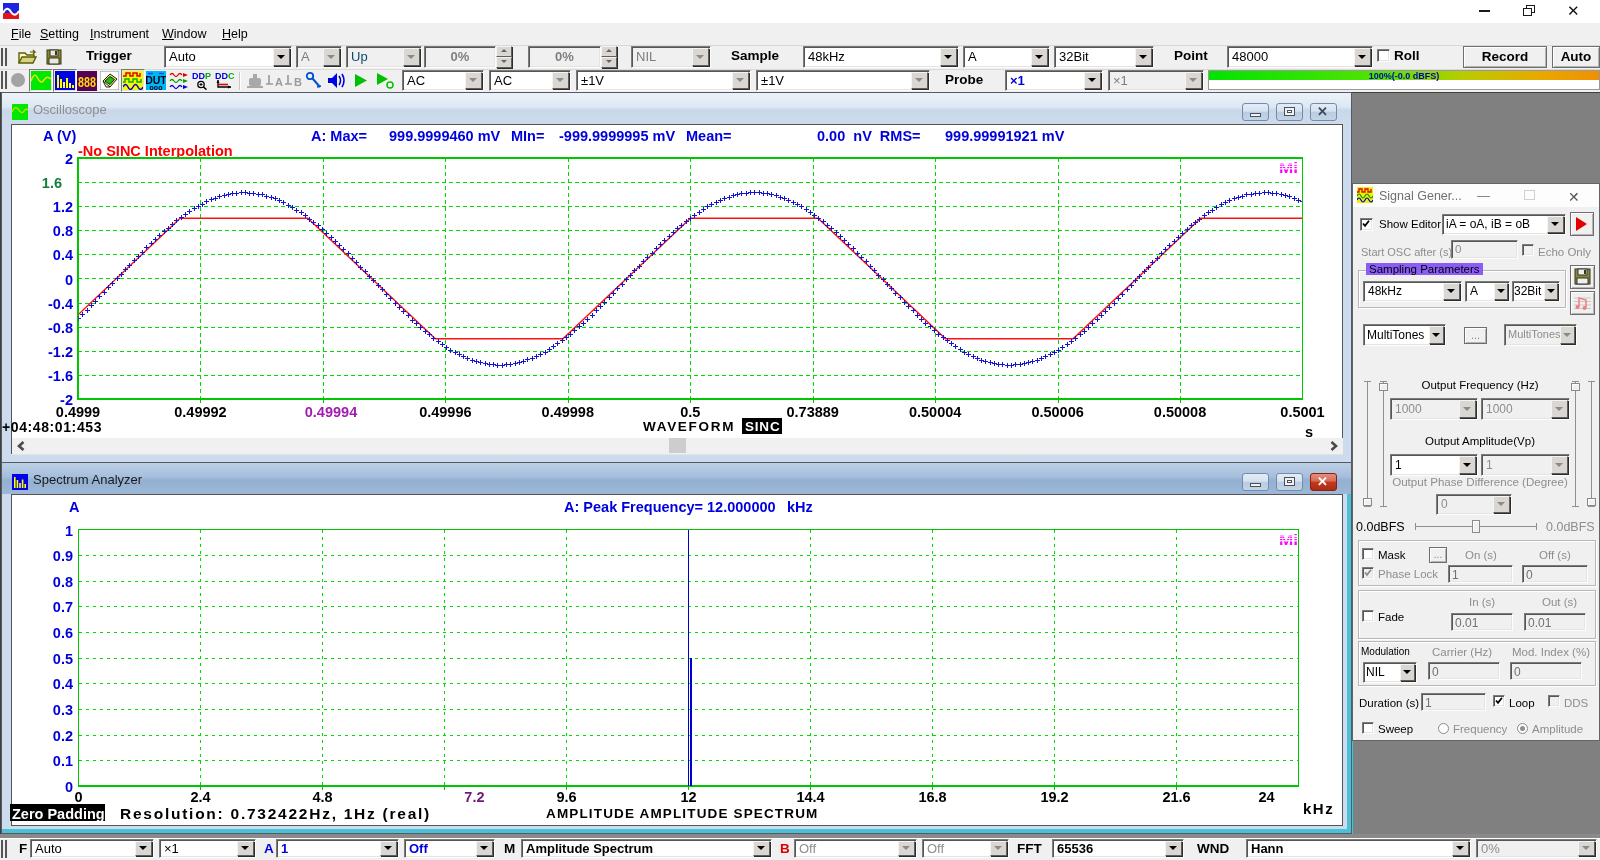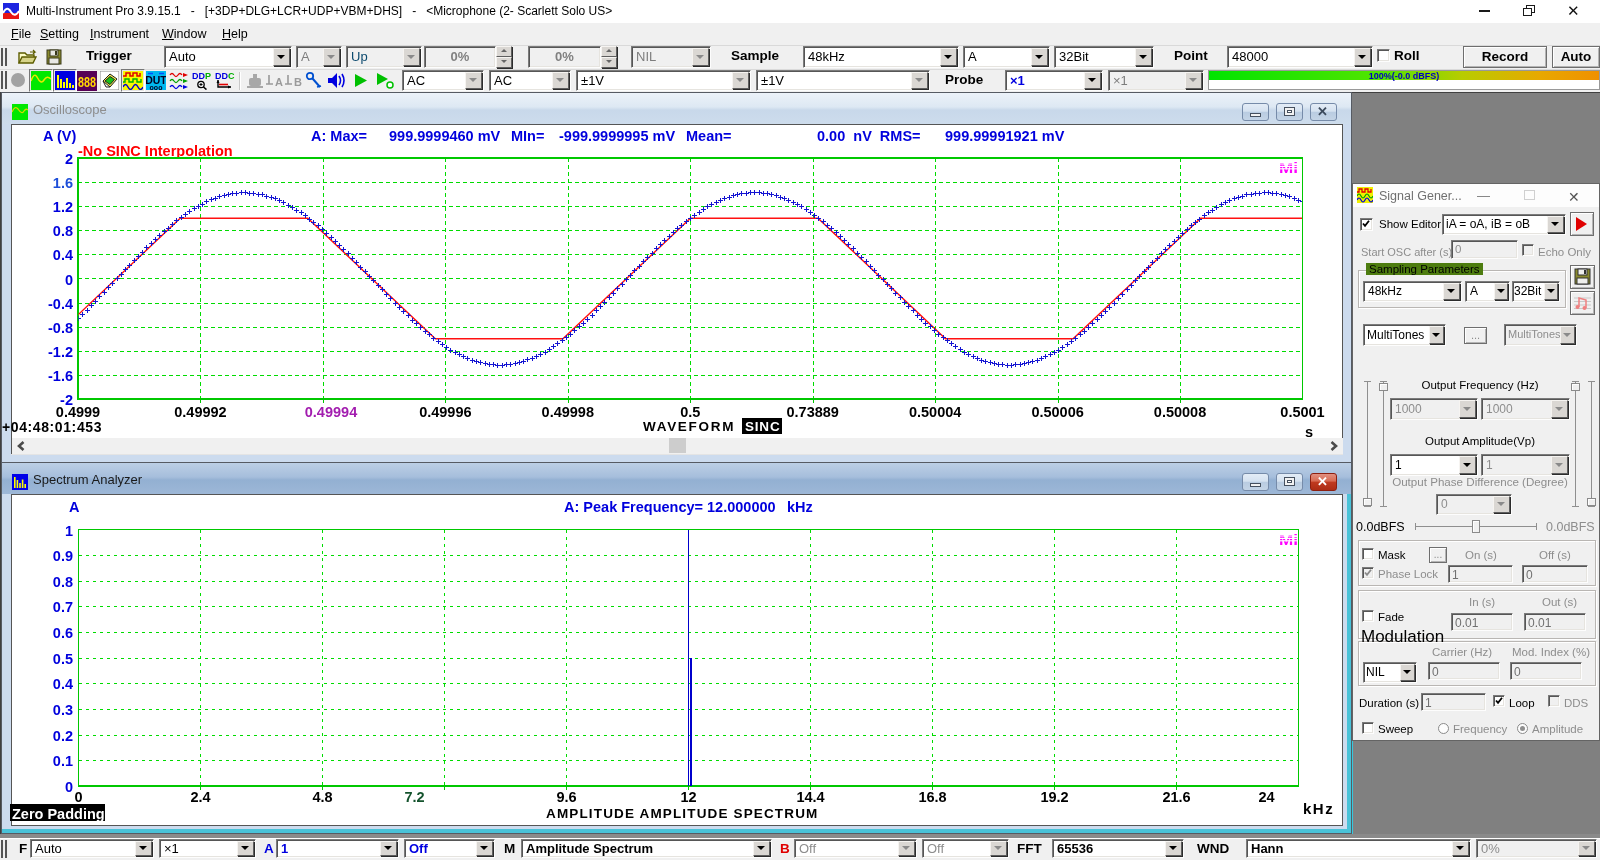--- a/index.html
+++ b/index.html
@@ -12,21 +12,20 @@
 </head><body>
 <div id="app">
 <div style="left:0;top:92px;width:1600px;height:746px;background:#808080;border-top:1px solid #404040;border-left:1px solid #404040"></div>
 <div style="left:0px;top:0px;width:1600px;height:23px;background:#ffffff"></div>
 <span style="left:3px;top:3px;width:16px;height:16px">
 <svg width="16" height="16">
         <rect x="0" y="0" width="16" height="10" fill="#1d24e0"></rect>
         <rect x="0" y="10" width="16" height="6" fill="#e81414"></rect>
         <path d="M0 10 Q4 2 8 9 Q12 15 16 8" stroke="#fff" stroke-width="2" fill="none"></path>
       </svg></span>
-<span style="left:26px;top:4px;white-space:pre;font-size:12px;color:#000">Multi-Instrument Pro 3.9.15.1&nbsp;&nbsp;&nbsp;-&nbsp;&nbsp;&nbsp;[+3DP+DLG+LCR+UDP+VBM+DHS]&nbsp;&nbsp;&nbsp;-&nbsp;&nbsp;&nbsp;&lt;Microphone (2- Scarlett Solo US&gt;</span>
 <div style="left:1479px;top:10px;width:11px;height:1.5px;background:#1a1a1a"></div>
 <div style="left:1526px;top:5px;width:9px;height:8px;border:1.5px solid #1a1a1a"></div>
 <div style="left:1523px;top:8px;width:9px;height:8px;border:1.5px solid #1a1a1a;background:#fff"></div>
 <span style="left:1567px;top:2px;width:16px;height:14px;font:15px 'Liberation Sans';color:#111">✕</span>
 <div style="left:0px;top:23px;width:1600px;height:22px;background:#f0f0f0"></div>
 <span style="left:11px;top:27px;white-space:pre;font-size:12.5px;color:#000"><u>F</u>ile</span>
 <span style="left:40px;top:27px;white-space:pre;font-size:12.5px;color:#000"><u>S</u>etting</span>
 <span style="left:90px;top:27px;white-space:pre;font-size:12.5px;color:#000"><u>I</u>nstrument</span>
 <span style="left:162px;top:27px;white-space:pre;font-size:12.5px;color:#000"><u>W</u>indow</span>
 <span style="left:222px;top:27px;white-space:pre;font-size:12.5px;color:#000"><u>H</u>elp</span>
@@ -273,21 +272,21 @@
       <path d="M935.5 251.0 v3.5" stroke="#00c800" stroke-width="1.3" shape-rendering="crispEdges"></path>
       <path d="M1058.5 251.0 v3.5" stroke="#00c800" stroke-width="1.3" shape-rendering="crispEdges"></path>
       <path d="M1180.5 251.0 v3.5" stroke="#00c800" stroke-width="1.3" shape-rendering="crispEdges"></path>
       <clipPath id="pc">
         <rect x="78.5" y="10.0" width="1223.5" height="241.0"></rect>
       </clipPath>
       <path d="M-1350.4 70.2 L-1222.8 70.2 L-1095.3 190.8 L-967.7 190.8 L-840.2 70.2 L-712.6 70.2 L-585.1 190.8 L-457.5 190.8 L-330.0 70.2 L-202.4 70.2 L-74.9 190.8 L52.7 190.8 L180.2 70.2 L307.8 70.2 L435.3 190.8 L562.9 190.8 L690.4 70.2 L818.0 70.2 L945.5 190.8 L1073.1 190.8 L1200.6 70.2 L1328.2 70.2 L1455.7 190.8 L1583.3 190.8 L1710.8 70.2 L1838.4 70.2 L1966.0 190.8 L2093.5 190.8" stroke="#ff1010" stroke-width="1.4" fill="none" clip-path="url(#pc)"></path>
       <path d="M76.0 170.5h5M78.5 168.0v5M80.0 166.5h5M82.5 164.0v5M85.0 162.5h5M87.5 160.0v5M89.0 157.5h5M91.5 155.0v5M93.0 153.5h5M95.5 151.0v5M97.0 148.5h5M99.5 146.0v5M102.0 144.5h5M104.5 142.0v5M106.0 139.5h5M108.5 137.0v5M110.0 135.5h5M112.5 133.0v5M115.0 130.5h5M117.5 128.0v5M119.0 126.5h5M121.5 124.0v5M123.0 121.5h5M125.5 119.0v5M127.0 117.5h5M129.5 115.0v5M132.0 112.5h5M134.5 110.0v5M136.0 108.5h5M138.5 106.0v5M140.0 104.5h5M142.5 102.0v5M144.0 99.5h5M146.5 97.0v5M149.0 95.5h5M151.5 93.0v5M153.0 91.5h5M155.5 89.0v5M157.0 87.5h5M159.5 85.0v5M162.0 83.5h5M164.5 81.0v5M166.0 80.5h5M168.5 78.0v5M170.0 76.5h5M172.5 74.0v5M174.0 72.5h5M176.5 70.0v5M179.0 69.5h5M181.5 67.0v5M183.0 66.5h5M185.5 64.0v5M187.0 63.5h5M189.5 61.0v5M192.0 60.5h5M194.5 58.0v5M196.0 58.5h5M198.5 56.0v5M200.0 56.5h5M202.5 54.0v5M204.0 53.5h5M206.5 51.0v5M209.0 51.5h5M211.5 49.0v5M213.0 50.5h5M215.5 48.0v5M217.0 48.5h5M219.5 46.0v5M222.0 47.5h5M224.5 45.0v5M226.0 46.5h5M228.5 44.0v5M230.0 45.5h5M232.5 43.0v5M234.0 45.5h5M236.5 43.0v5M239.0 44.5h5M241.5 42.0v5M243.0 44.5h5M245.5 42.0v5M247.0 45.5h5M249.5 43.0v5M251.0 45.5h5M253.5 43.0v5M256.0 46.5h5M258.5 44.0v5M260.0 46.5h5M262.5 44.0v5M264.0 48.5h5M266.5 46.0v5M269.0 49.5h5M271.5 47.0v5M273.0 50.5h5M275.5 48.0v5M277.0 52.5h5M279.5 50.0v5M281.0 54.5h5M283.5 52.0v5M286.0 57.5h5M288.5 55.0v5M290.0 59.5h5M292.5 57.0v5M294.0 62.5h5M296.5 60.0v5M299.0 64.5h5M301.5 62.0v5M303.0 67.5h5M305.5 65.0v5M307.0 71.5h5M309.5 69.0v5M311.0 74.5h5M313.5 72.0v5M316.0 77.5h5M318.5 75.0v5M320.0 81.5h5M322.5 79.0v5M324.0 85.5h5M326.5 83.0v5M329.0 89.5h5M331.5 87.0v5M333.0 93.5h5M335.5 91.0v5M337.0 97.5h5M339.5 95.0v5M341.0 101.5h5M343.5 99.0v5M346.0 105.5h5M348.5 103.0v5M350.0 110.5h5M352.5 108.0v5M354.0 114.5h5M356.5 112.0v5M358.0 119.5h5M360.5 117.0v5M363.0 123.5h5M365.5 121.0v5M367.0 128.5h5M369.5 126.0v5M371.0 132.5h5M373.5 130.0v5M376.0 137.5h5M378.5 135.0v5M380.0 141.5h5M382.5 139.0v5M384.0 146.5h5M386.5 144.0v5M388.0 150.5h5M390.5 148.0v5M393.0 155.5h5M395.5 153.0v5M397.0 159.5h5M399.5 157.0v5M401.0 163.5h5M403.5 161.0v5M406.0 167.5h5M408.5 165.0v5M410.0 172.5h5M412.5 170.0v5M414.0 175.5h5M416.5 173.0v5M418.0 179.5h5M420.5 177.0v5M423.0 183.5h5M425.5 181.0v5M427.0 186.5h5M429.5 184.0v5M431.0 190.5h5M433.5 188.0v5M436.0 193.5h5M438.5 191.0v5M440.0 196.5h5M442.5 194.0v5M444.0 199.5h5M446.5 197.0v5M448.0 202.5h5M450.5 200.0v5M453.0 204.5h5M455.5 202.0v5M457.0 206.5h5M459.5 204.0v5M461.0 208.5h5M463.5 206.0v5M465.0 210.5h5M467.5 208.0v5M470.0 212.5h5M472.5 210.0v5M474.0 213.5h5M476.5 211.0v5M478.0 214.5h5M480.5 212.0v5M483.0 215.5h5M485.5 213.0v5M487.0 216.5h5M489.5 214.0v5M491.0 216.5h5M493.5 214.0v5M495.0 217.5h5M497.5 215.0v5M500.0 217.5h5M502.5 215.0v5M504.0 216.5h5M506.5 214.0v5M508.0 216.5h5M510.5 214.0v5M513.0 215.5h5M515.5 213.0v5M517.0 214.5h5M519.5 212.0v5M521.0 213.5h5M523.5 211.0v5M525.0 211.5h5M527.5 209.0v5M530.0 210.5h5M532.5 208.0v5M534.0 208.5h5M536.5 206.0v5M538.0 206.5h5M540.5 204.0v5M543.0 204.5h5M545.5 202.0v5M547.0 201.5h5M549.5 199.0v5M551.0 198.5h5M553.5 196.0v5M555.0 195.5h5M557.5 193.0v5M560.0 192.5h5M562.5 190.0v5M564.0 189.5h5M566.5 187.0v5M568.0 186.5h5M570.5 184.0v5M572.0 182.5h5M574.5 180.0v5M577.0 178.5h5M579.5 176.0v5M581.0 175.5h5M583.5 173.0v5M585.0 171.5h5M587.5 169.0v5M590.0 167.5h5M592.5 165.0v5M594.0 162.5h5M596.5 160.0v5M598.0 158.5h5M600.5 156.0v5M602.0 154.5h5M604.5 152.0v5M607.0 149.5h5M609.5 147.0v5M611.0 145.5h5M613.5 143.0v5M615.0 140.5h5M617.5 138.0v5M620.0 136.5h5M622.5 134.0v5M624.0 131.5h5M626.5 129.0v5M628.0 127.5h5M630.5 125.0v5M632.0 122.5h5M634.5 120.0v5M637.0 118.5h5M639.5 116.0v5M641.0 113.5h5M643.5 111.0v5M645.0 109.5h5M647.5 107.0v5M650.0 105.5h5M652.5 103.0v5M654.0 100.5h5M656.5 98.0v5M658.0 96.5h5M660.5 94.0v5M662.0 92.5h5M664.5 90.0v5M667.0 88.5h5M669.5 86.0v5M671.0 84.5h5M673.5 82.0v5M675.0 80.5h5M677.5 78.0v5M679.0 77.5h5M681.5 75.0v5M684.0 73.5h5M686.5 71.0v5M688.0 70.5h5M690.5 68.0v5M692.0 67.5h5M694.5 65.0v5M697.0 64.5h5M699.5 62.0v5M701.0 61.5h5M703.5 59.0v5M705.0 58.5h5M707.5 56.0v5M709.0 56.5h5M711.5 54.0v5M714.0 54.5h5M716.5 52.0v5M718.0 52.5h5M720.5 50.0v5M722.0 50.5h5M724.5 48.0v5M727.0 49.5h5M729.5 47.0v5M731.0 47.5h5M733.5 45.0v5M735.0 46.5h5M737.5 44.0v5M739.0 45.5h5M741.5 43.0v5M744.0 45.5h5M746.5 43.0v5M748.0 44.5h5M750.5 42.0v5M752.0 44.5h5M754.5 42.0v5M757.0 44.5h5M759.5 42.0v5M761.0 45.5h5M763.5 43.0v5M765.0 45.5h5M767.5 43.0v5M769.0 46.5h5M771.5 44.0v5M774.0 47.5h5M776.5 45.0v5M778.0 49.5h5M780.5 47.0v5M782.0 50.5h5M784.5 48.0v5M786.0 52.5h5M788.5 50.0v5M791.0 54.5h5M793.5 52.0v5M795.0 56.5h5M797.5 54.0v5M799.0 58.5h5M801.5 56.0v5M804.0 61.5h5M806.5 59.0v5M808.0 64.5h5M810.5 62.0v5M812.0 67.5h5M814.5 65.0v5M816.0 70.5h5M818.5 68.0v5M821.0 73.5h5M823.5 71.0v5M825.0 77.5h5M827.5 75.0v5M829.0 80.5h5M831.5 78.0v5M834.0 84.5h5M836.5 82.0v5M838.0 88.5h5M840.5 86.0v5M842.0 92.5h5M844.5 90.0v5M846.0 96.5h5M848.5 94.0v5M851.0 100.5h5M853.5 98.0v5M855.0 105.5h5M857.5 103.0v5M859.0 109.5h5M861.5 107.0v5M864.0 113.5h5M866.5 111.0v5M868.0 118.5h5M870.5 116.0v5M872.0 122.5h5M874.5 120.0v5M876.0 127.5h5M878.5 125.0v5M881.0 131.5h5M883.5 129.0v5M885.0 136.5h5M887.5 134.0v5M889.0 140.5h5M891.5 138.0v5M893.0 145.5h5M895.5 143.0v5M898.0 149.5h5M900.5 147.0v5M902.0 154.5h5M904.5 152.0v5M906.0 158.5h5M908.5 156.0v5M911.0 162.5h5M913.5 160.0v5M915.0 167.5h5M917.5 165.0v5M919.0 171.5h5M921.5 169.0v5M923.0 175.5h5M925.5 173.0v5M928.0 178.5h5M930.5 176.0v5M932.0 182.5h5M934.5 180.0v5M936.0 186.5h5M938.5 184.0v5M941.0 189.5h5M943.5 187.0v5M945.0 192.5h5M947.5 190.0v5M949.0 195.5h5M951.5 193.0v5M953.0 198.5h5M955.5 196.0v5M958.0 201.5h5M960.5 199.0v5M962.0 204.5h5M964.5 202.0v5M966.0 206.5h5M968.5 204.0v5M971.0 208.5h5M973.5 206.0v5M975.0 210.5h5M977.5 208.0v5M979.0 212.5h5M981.5 210.0v5M983.0 213.5h5M985.5 211.0v5M988.0 214.5h5M990.5 212.0v5M992.0 215.5h5M994.5 213.0v5M996.0 216.5h5M998.5 214.0v5M1000.0 216.5h5M1002.5 214.0v5M1005.0 217.5h5M1007.5 215.0v5M1009.0 217.5h5M1011.5 215.0v5M1013.0 216.5h5M1015.5 214.0v5M1018.0 216.5h5M1020.5 214.0v5M1022.0 215.5h5M1024.5 213.0v5M1026.0 214.5h5M1028.5 212.0v5M1030.0 213.5h5M1032.5 211.0v5M1035.0 212.5h5M1037.5 210.0v5M1039.0 210.5h5M1041.5 208.0v5M1043.0 208.5h5M1045.5 206.0v5M1048.0 206.5h5M1050.5 204.0v5M1052.0 204.5h5M1054.5 202.0v5M1056.0 202.5h5M1058.5 200.0v5M1060.0 199.5h5M1062.5 197.0v5M1065.0 196.5h5M1067.5 194.0v5M1069.0 193.5h5M1071.5 191.0v5M1073.0 190.5h5M1075.5 188.0v5M1078.0 186.5h5M1080.5 184.0v5M1082.0 183.5h5M1084.5 181.0v5M1086.0 179.5h5M1088.5 177.0v5M1090.0 175.5h5M1092.5 173.0v5M1095.0 171.5h5M1097.5 169.0v5M1099.0 167.5h5M1101.5 165.0v5M1103.0 163.5h5M1105.5 161.0v5M1107.0 159.5h5M1109.5 157.0v5M1112.0 155.5h5M1114.5 153.0v5M1116.0 150.5h5M1118.5 148.0v5M1120.0 146.5h5M1122.5 144.0v5M1125.0 141.5h5M1127.5 139.0v5M1129.0 137.5h5M1131.5 135.0v5M1133.0 132.5h5M1135.5 130.0v5M1137.0 128.5h5M1139.5 126.0v5M1142.0 123.5h5M1144.5 121.0v5M1146.0 119.5h5M1148.5 117.0v5M1150.0 114.5h5M1152.5 112.0v5M1155.0 110.5h5M1157.5 108.0v5M1159.0 105.5h5M1161.5 103.0v5M1163.0 101.5h5M1165.5 99.0v5M1167.0 97.5h5M1169.5 95.0v5M1172.0 93.5h5M1174.5 91.0v5M1176.0 89.5h5M1178.5 87.0v5M1180.0 85.5h5M1182.5 83.0v5M1185.0 81.5h5M1187.5 79.0v5M1189.0 77.5h5M1191.5 75.0v5M1193.0 74.5h5M1195.5 72.0v5M1197.0 71.5h5M1199.5 69.0v5M1202.0 67.5h5M1204.5 65.0v5M1206.0 64.5h5M1208.5 62.0v5M1210.0 62.5h5M1212.5 60.0v5M1214.0 59.5h5M1216.5 57.0v5M1219.0 56.5h5M1221.5 54.0v5M1223.0 54.5h5M1225.5 52.0v5M1227.0 52.5h5M1229.5 50.0v5M1232.0 50.5h5M1234.5 48.0v5M1236.0 49.5h5M1238.5 47.0v5M1240.0 48.5h5M1242.5 46.0v5M1244.0 46.5h5M1246.5 44.0v5M1249.0 46.5h5M1251.5 44.0v5M1253.0 45.5h5M1255.5 43.0v5M1257.0 45.5h5M1259.5 43.0v5M1262.0 44.5h5M1264.5 42.0v5M1266.0 44.5h5M1268.5 42.0v5M1270.0 45.5h5M1272.5 43.0v5M1274.0 45.5h5M1276.5 43.0v5M1279.0 46.5h5M1281.5 44.0v5M1283.0 47.5h5M1285.5 45.0v5M1287.0 48.5h5M1289.5 46.0v5M1292.0 50.5h5M1294.5 48.0v5M1296.0 52.5h5M1298.5 50.0v5M1300.0 53.5h5M1302.5 51.0v5" stroke="#1414d2" stroke-width="1.4" fill="none" clip-path="url(#pc)" shape-rendering="crispEdges"></path>
     </svg>
 <span style="left:13px;top:151.0px;white-space:pre;font:bold 14.5px 'Liberation Sans';color:#0000dd;width:60px;text-align:right">2</span>
-<span style="left:13px;top:175.1px;white-space:pre;font:bold 14.5px 'Liberation Sans';color:#1d4ed8;width:60px;text-align:right">1.6</span>
+<span style="left:2px;top:175.1px;white-space:pre;font:bold 14.5px 'Liberation Sans';color:#15803d;width:60px;text-align:right">1.6</span>
 <span style="left:13px;top:199.2px;white-space:pre;font:bold 14.5px 'Liberation Sans';color:#0000dd;width:60px;text-align:right">1.2</span>
 <span style="left:13px;top:223.3px;white-space:pre;font:bold 14.5px 'Liberation Sans';color:#0000dd;width:60px;text-align:right">0.8</span>
 <span style="left:13px;top:247.4px;white-space:pre;font:bold 14.5px 'Liberation Sans';color:#0000dd;width:60px;text-align:right">0.4</span>
 <span style="left:13px;top:271.5px;white-space:pre;font:bold 14.5px 'Liberation Sans';color:#0000dd;width:60px;text-align:right">0</span>
 <span style="left:13px;top:295.6px;white-space:pre;font:bold 14.5px 'Liberation Sans';color:#0000dd;width:60px;text-align:right">-0.4</span>
 <span style="left:13px;top:319.70000000000005px;white-space:pre;font:bold 14.5px 'Liberation Sans';color:#0000dd;width:60px;text-align:right">-0.8</span>
 <span style="left:13px;top:343.8px;white-space:pre;font:bold 14.5px 'Liberation Sans';color:#0000dd;width:60px;text-align:right">-1.2</span>
 <span style="left:13px;top:367.9px;white-space:pre;font:bold 14.5px 'Liberation Sans';color:#0000dd;width:60px;text-align:right">-1.6</span>
 <span style="left:13px;top:392.0px;white-space:pre;font:bold 14.5px 'Liberation Sans';color:#0000dd;width:60px;text-align:right">-2</span>
 <span style="left:38.0px;top:404px;white-space:pre;font:bold 14.5px 'Liberation Sans';color:#000;width:80px;text-align:center">0.4999</span>
@@ -390,31 +389,32 @@
 <span style="left:13px;top:625.1px;white-space:pre;font:bold 14.5px 'Liberation Sans';color:#0000dd;width:60px;text-align:right">0.6</span>
 <span style="left:13px;top:650.75px;white-space:pre;font:bold 14.5px 'Liberation Sans';color:#0000dd;width:60px;text-align:right">0.5</span>
 <span style="left:13px;top:676.4px;white-space:pre;font:bold 14.5px 'Liberation Sans';color:#0000dd;width:60px;text-align:right">0.4</span>
 <span style="left:13px;top:702.05px;white-space:pre;font:bold 14.5px 'Liberation Sans';color:#0000dd;width:60px;text-align:right">0.3</span>
 <span style="left:13px;top:727.7px;white-space:pre;font:bold 14.5px 'Liberation Sans';color:#0000dd;width:60px;text-align:right">0.2</span>
 <span style="left:13px;top:753.35px;white-space:pre;font:bold 14.5px 'Liberation Sans';color:#0000dd;width:60px;text-align:right">0.1</span>
 <span style="left:13px;top:779.0px;white-space:pre;font:bold 14.5px 'Liberation Sans';color:#0000dd;width:60px;text-align:right">0</span>
 <span style="left:38.5px;top:789px;white-space:pre;font:bold 14.5px 'Liberation Sans';color:#000;width:80px;text-align:center">0</span>
 <span style="left:160.5px;top:789px;white-space:pre;font:bold 14.5px 'Liberation Sans';color:#000;width:80px;text-align:center">2.4</span>
 <span style="left:282.5px;top:789px;white-space:pre;font:bold 14.5px 'Liberation Sans';color:#000;width:80px;text-align:center">4.8</span>
-<span style="left:404.5px;top:789px;white-space:pre;font:bold 14.5px 'Liberation Sans';color:#14532d;width:80px;text-align:left">7.2</span>
+<span style="left:404.5px;top:789px;white-space:pre;font:bold 14.5px 'Liberation Sans';color:#701a75;width:80px;text-align:right">7.2</span>
 <span style="left:526.5px;top:789px;white-space:pre;font:bold 14.5px 'Liberation Sans';color:#000;width:80px;text-align:center">9.6</span>
 <span style="left:648.5px;top:789px;white-space:pre;font:bold 14.5px 'Liberation Sans';color:#000;width:80px;text-align:center">12</span>
 <span style="left:770.5px;top:789px;white-space:pre;font:bold 14.5px 'Liberation Sans';color:#000;width:80px;text-align:center">14.4</span>
 <span style="left:892.5px;top:789px;white-space:pre;font:bold 14.5px 'Liberation Sans';color:#000;width:80px;text-align:center">16.8</span>
 <span style="left:1014.5px;top:789px;white-space:pre;font:bold 14.5px 'Liberation Sans';color:#000;width:80px;text-align:center">19.2</span>
 <span style="left:1136.5px;top:789px;white-space:pre;font:bold 14.5px 'Liberation Sans';color:#000;width:80px;text-align:center">21.6</span>
 <span style="left:1258.5px;top:789px;white-space:pre;font:bold 14.5px 'Liberation Sans';color:#000;width:80px;">24</span>
 <span style="left:1303px;top:800px;white-space:pre;font:bold 15px 'Liberation Sans';color:#000;letter-spacing:1.5px">kHz</span>
 <div style="left:10px;top:804px;width:95px;height:17px;background:#000"></div>
 <span style="left:12px;top:806px;white-space:pre;font:bold 14.5px 'Liberation Sans';color:#fff">Zero Padding</span>
+<span style="left:120px;top:805px;white-space:pre;font:bold 15.5px 'Liberation Sans';color:#000;letter-spacing:1.75px">Resolution: 0.732422Hz, 1Hz (real)</span>
 <span style="left:546px;top:806px;white-space:pre;font:bold 13.5px 'Liberation Sans';color:#000;letter-spacing:1.15px">AMPLITUDE AMPLITUDE SPECTRUM</span>
 <svg width="20" height="13" style="position:absolute;left:1279px;top:533px;display:block">
 <defs>
         <mask id="mim1279">
           <rect width="20" height="13" fill="#fff"></rect>
 <rect x="0" y="2.4" width="20" height="1.2" fill="#000"></rect>
           <rect x="0" y="4.8" width="20" height="1.2" fill="#000"></rect>
           <rect x="0" y="7.2" width="20" height="1.2" fill="#000"></rect>
         </mask>
       </defs>
@@ -442,21 +442,21 @@
 <div class="cbtn" style="left:1547px;top:216px;width:17px;height:17px;"></div>
 <span style="left:1551px;top:222px;width:0;height:0;border:4px solid transparent;border-top:4px solid #000;border-bottom:none"></span>
 <div class="rb" style="left:1570px;top:212px;width:24px;height:24px;"></div>
 <span style="left:1576px;top:217px;width:0;height:0;border:7px solid transparent;border-left:11px solid #e00000;border-right:none"></span>
 <span style="left:1361px;top:246px;white-space:pre;font-size:11px;color:#8d8d8d">Start OSC after (s)</span>
 <div class="sk" style="left:1451px;top:240px;width:67px;height:19px;background:#f0f0f0"></div>
 <span style="left:1455px;top:243px;white-space:pre;font-size:11.5px;color:#8d8d8d">0</span>
 <div class="sk" style="left:1522px;top:244px;width:12px;height:12px;background:#f0f0f0"></div>
 <span style="left:1538px;top:246px;white-space:pre;font-size:11.5px;color:#8d8d8d">Echo Only</span>
 <div class="grp" style="left:1358px;top:270px;width:208px;height:38px;"></div>
-<span style="left:1366px;top:263px;white-space:pre;font-size:11.5px;color:#000;background:#4d7c0f;padding:0 3px">Sampling Parameters</span>
+<span style="left:1366px;top:263px;white-space:pre;font-size:11.5px;color:#000;background:#8b5cf6;padding:0 3px">Sampling Parameters</span>
 <div class="sk" style="left:1363px;top:281px;width:99px;height:21px;background:#fff"></div>
 <span style="left:1368px;top:284px;white-space:pre;color:#000;font:normal 12px 'Liberation Sans';line-height:14px">48kHz</span>
 <div class="cbtn" style="left:1443px;top:283px;width:17px;height:17px;"></div>
 <span style="left:1447px;top:289px;width:0;height:0;border:4px solid transparent;border-top:4px solid #000;border-bottom:none"></span>
 <div class="sk" style="left:1465px;top:281px;width:45px;height:21px;background:#fff"></div>
 <span style="left:1470px;top:284px;white-space:pre;color:#000;font:normal 12px 'Liberation Sans';line-height:14px">A</span>
 <div class="cbtn" style="left:1494px;top:283px;width:14px;height:17px;"></div>
 <span style="left:1497px;top:289px;width:0;height:0;border:4px solid transparent;border-top:4px solid #000;border-bottom:none"></span>
 <div class="sk" style="left:1512px;top:281px;width:48px;height:21px;background:#fff"></div>
 <span style="left:1514px;top:284px;white-space:pre;color:#000;font:normal 12px 'Liberation Sans';line-height:14px">32Bit</span>
@@ -552,21 +552,21 @@
 <div class="grp" style="left:1358px;top:590px;width:238px;height:49px;"></div>
 <span style="left:1469px;top:596px;white-space:pre;font-size:11.5px;color:#8d8d8d">In (s)</span>
 <span style="left:1542px;top:596px;white-space:pre;font-size:11.5px;color:#8d8d8d">Out (s)</span>
 <div class="sk" style="left:1362px;top:610px;width:12px;height:12px;background:#fff"></div>
 <span style="left:1378px;top:611px;white-space:pre;font-size:11.5px;color:#000">Fade</span>
 <div class="sk" style="left:1451px;top:613px;width:62px;height:18px;background:#f0f0f0"></div>
 <span style="left:1455px;top:616px;white-space:pre;font-size:12px;color:#707070">0.01</span>
 <div class="sk" style="left:1524px;top:613px;width:62px;height:18px;background:#f0f0f0"></div>
 <span style="left:1528px;top:616px;white-space:pre;font-size:12px;color:#707070">0.01</span>
 <div class="grp" style="left:1358px;top:641px;width:238px;height:45px;"></div>
-<span style="left:1361px;top:627px;white-space:pre;font-size:17px;color:#000">Modulation</span>
+<span style="left:1361px;top:646px;white-space:pre;font-size:10px;color:#000">Modulation</span>
 <span style="left:1432px;top:646px;white-space:pre;font-size:11.5px;color:#8d8d8d">Carrier (Hz)</span>
 <span style="left:1512px;top:646px;white-space:pre;font-size:11.5px;color:#8d8d8d">Mod. Index (%)</span>
 <div class="sk" style="left:1363px;top:662px;width:54px;height:21px;background:#fff"></div>
 <span style="left:1366px;top:665px;white-space:pre;color:#000;font:normal 12px 'Liberation Sans';line-height:14px">NIL</span>
 <div class="cbtn" style="left:1400px;top:664px;width:15px;height:17px;"></div>
 <span style="left:1403px;top:670px;width:0;height:0;border:4px solid transparent;border-top:4px solid #000;border-bottom:none"></span>
 <div class="sk" style="left:1428px;top:662px;width:72px;height:18px;background:#f0f0f0"></div>
 <span style="left:1432px;top:665px;white-space:pre;font-size:12px;color:#707070">0</span>
 <div class="sk" style="left:1510px;top:662px;width:72px;height:18px;background:#f0f0f0"></div>
 <span style="left:1514px;top:665px;white-space:pre;font-size:12px;color:#707070">0</span>

